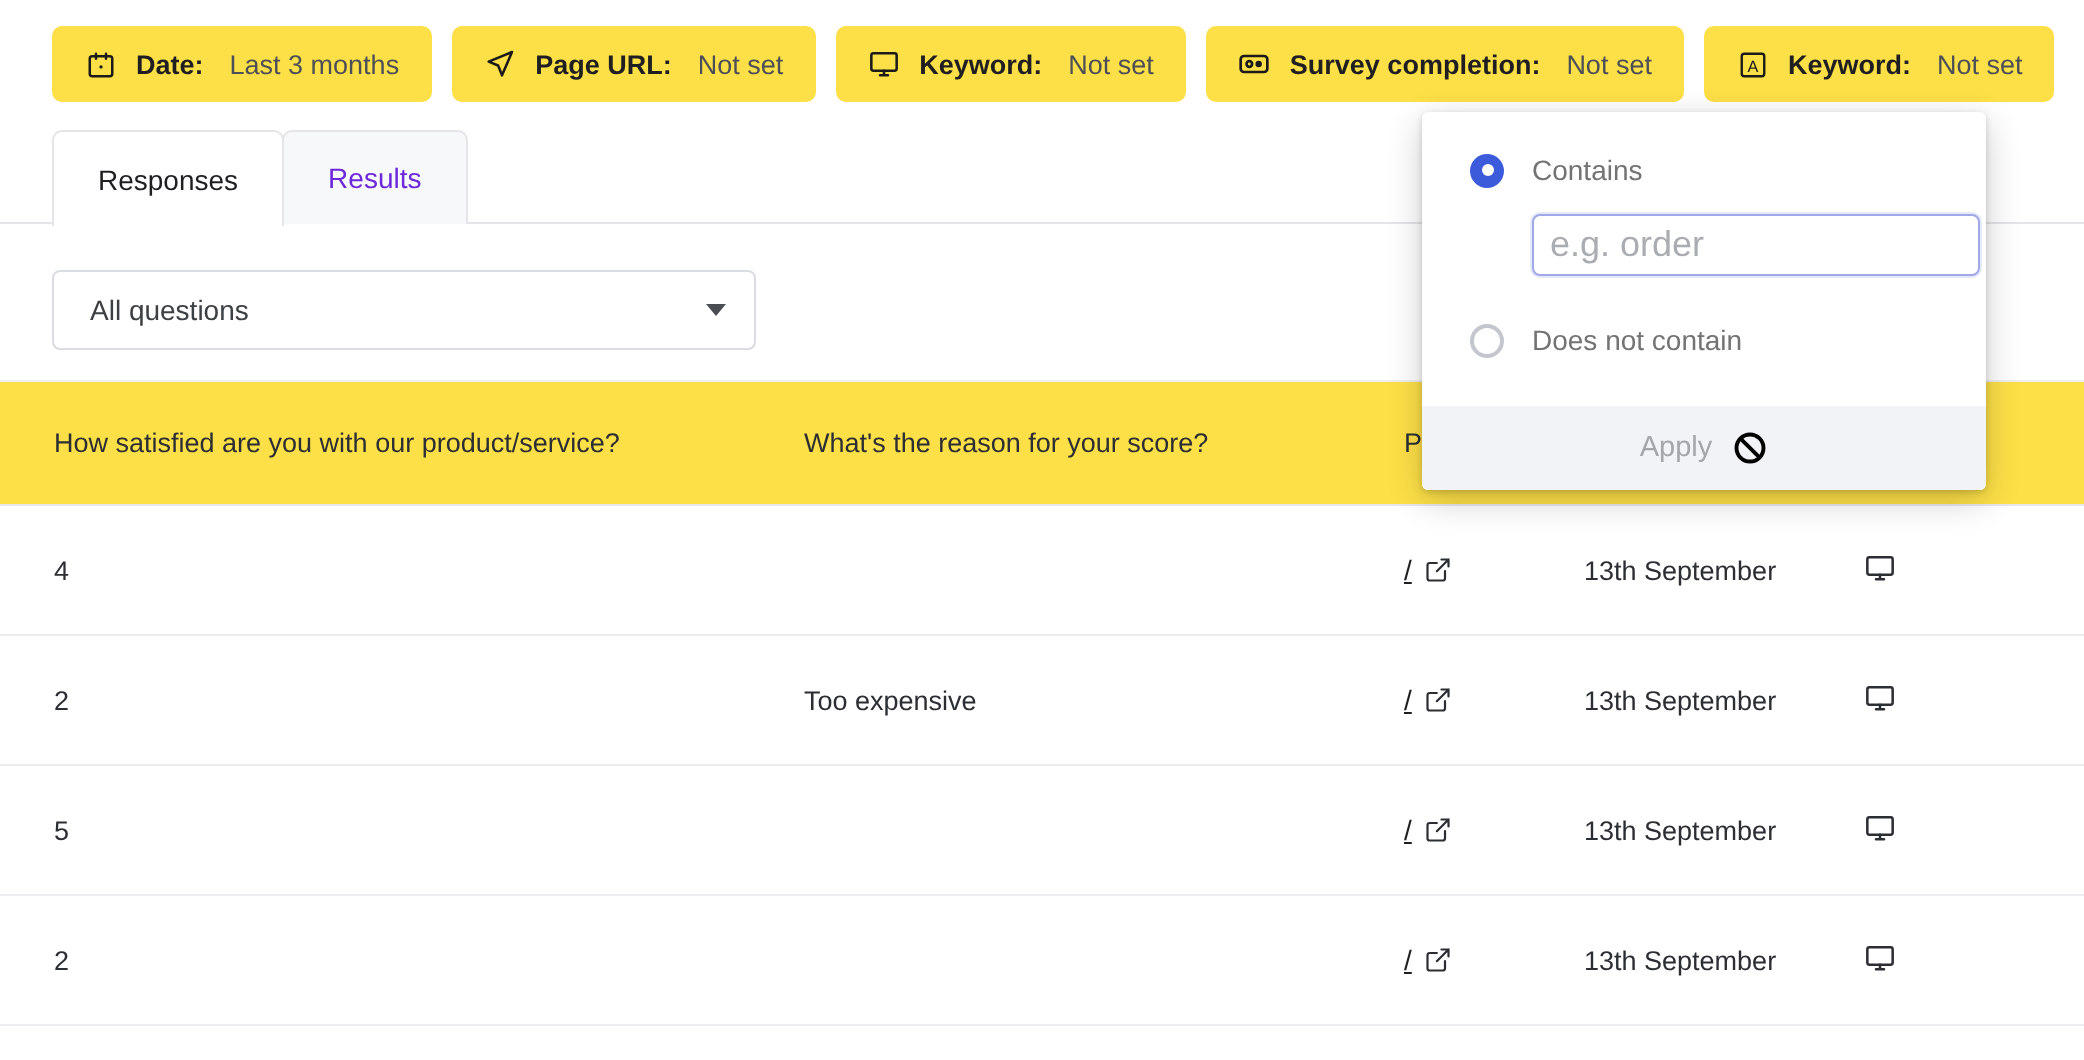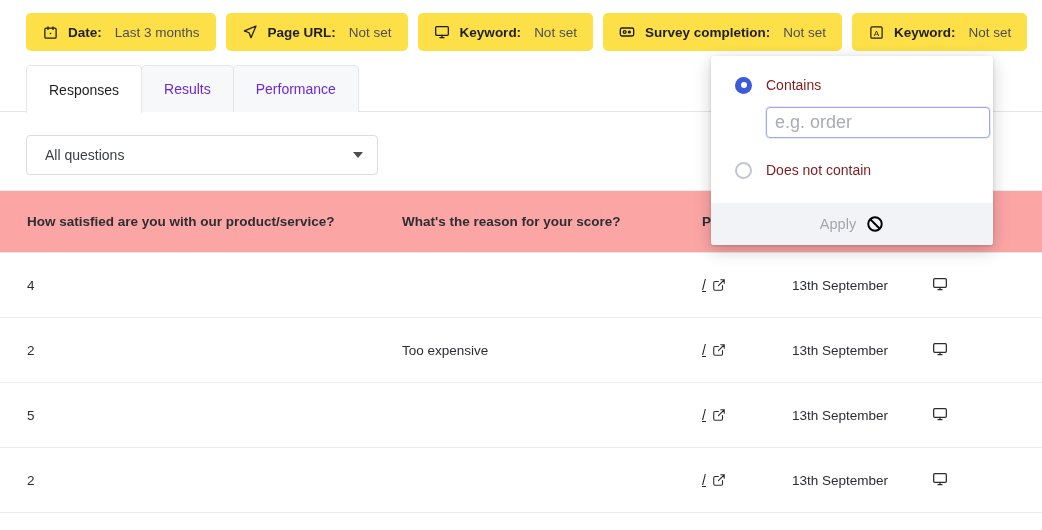--- a/index.html
+++ b/index.html
@@ -140,23 +140,23 @@
   }
 
   
   .data-table {
     width: 100%;
     border-collapse: collapse;
     table-layout: fixed;
   }
 
   .data-table thead th {
-    background: #fca5a5;
+    background: #fde047;
     height: 62px;
-    font-weight: bold;
+    font-weight: normal;
     font-size: 13.5px;
     color: #2b2e33;
     text-align: left;
     border-bottom: 1px solid #e6e8ec;
     border-top: 1px solid #eceef1;
     padding: 0;
     vertical-align: middle;
   }
 
   .col-q1 { width: 402px; padding-left: 27px !important; }
@@ -240,21 +240,21 @@
 
   .radio.checked::after {
     content: "";
     position: absolute;
     left: 5.5px; top: 5.5px;
     width: 6px; height: 6px;
     border-radius: 50%;
     background: #ffffff;
   }
 
-  .radio-label { font-size: 14px; color: #7f1d1d; }
+  .radio-label { font-size: 14px; color: #737373; }
 
   .keyword-input {
     display: block;
     width: 224px;
     height: 31px;
     margin: 9px 0 0 31px;
     border: 1.5px solid #9fa8e8;
     border-radius: 4px;
     padding: 0 8px;
     font-size: 18px;
@@ -358,23 +358,20 @@
 
 </div>
 
 <div class="tab-strip">
   <button class="tab active">
     <span>Responses</span>
   </button>
   <button class="tab">
     <span>Results</span>
   </button>
-  <button class="tab">
-    <span>Performance</span>
-  </button>
 </div>
 
 <div class="selector-row">
   <button class="select-box">
     <span class="select-value">All questions</span>
     <span class="caret"></span>
   </button>
 </div>
 
 <table class="data-table">

